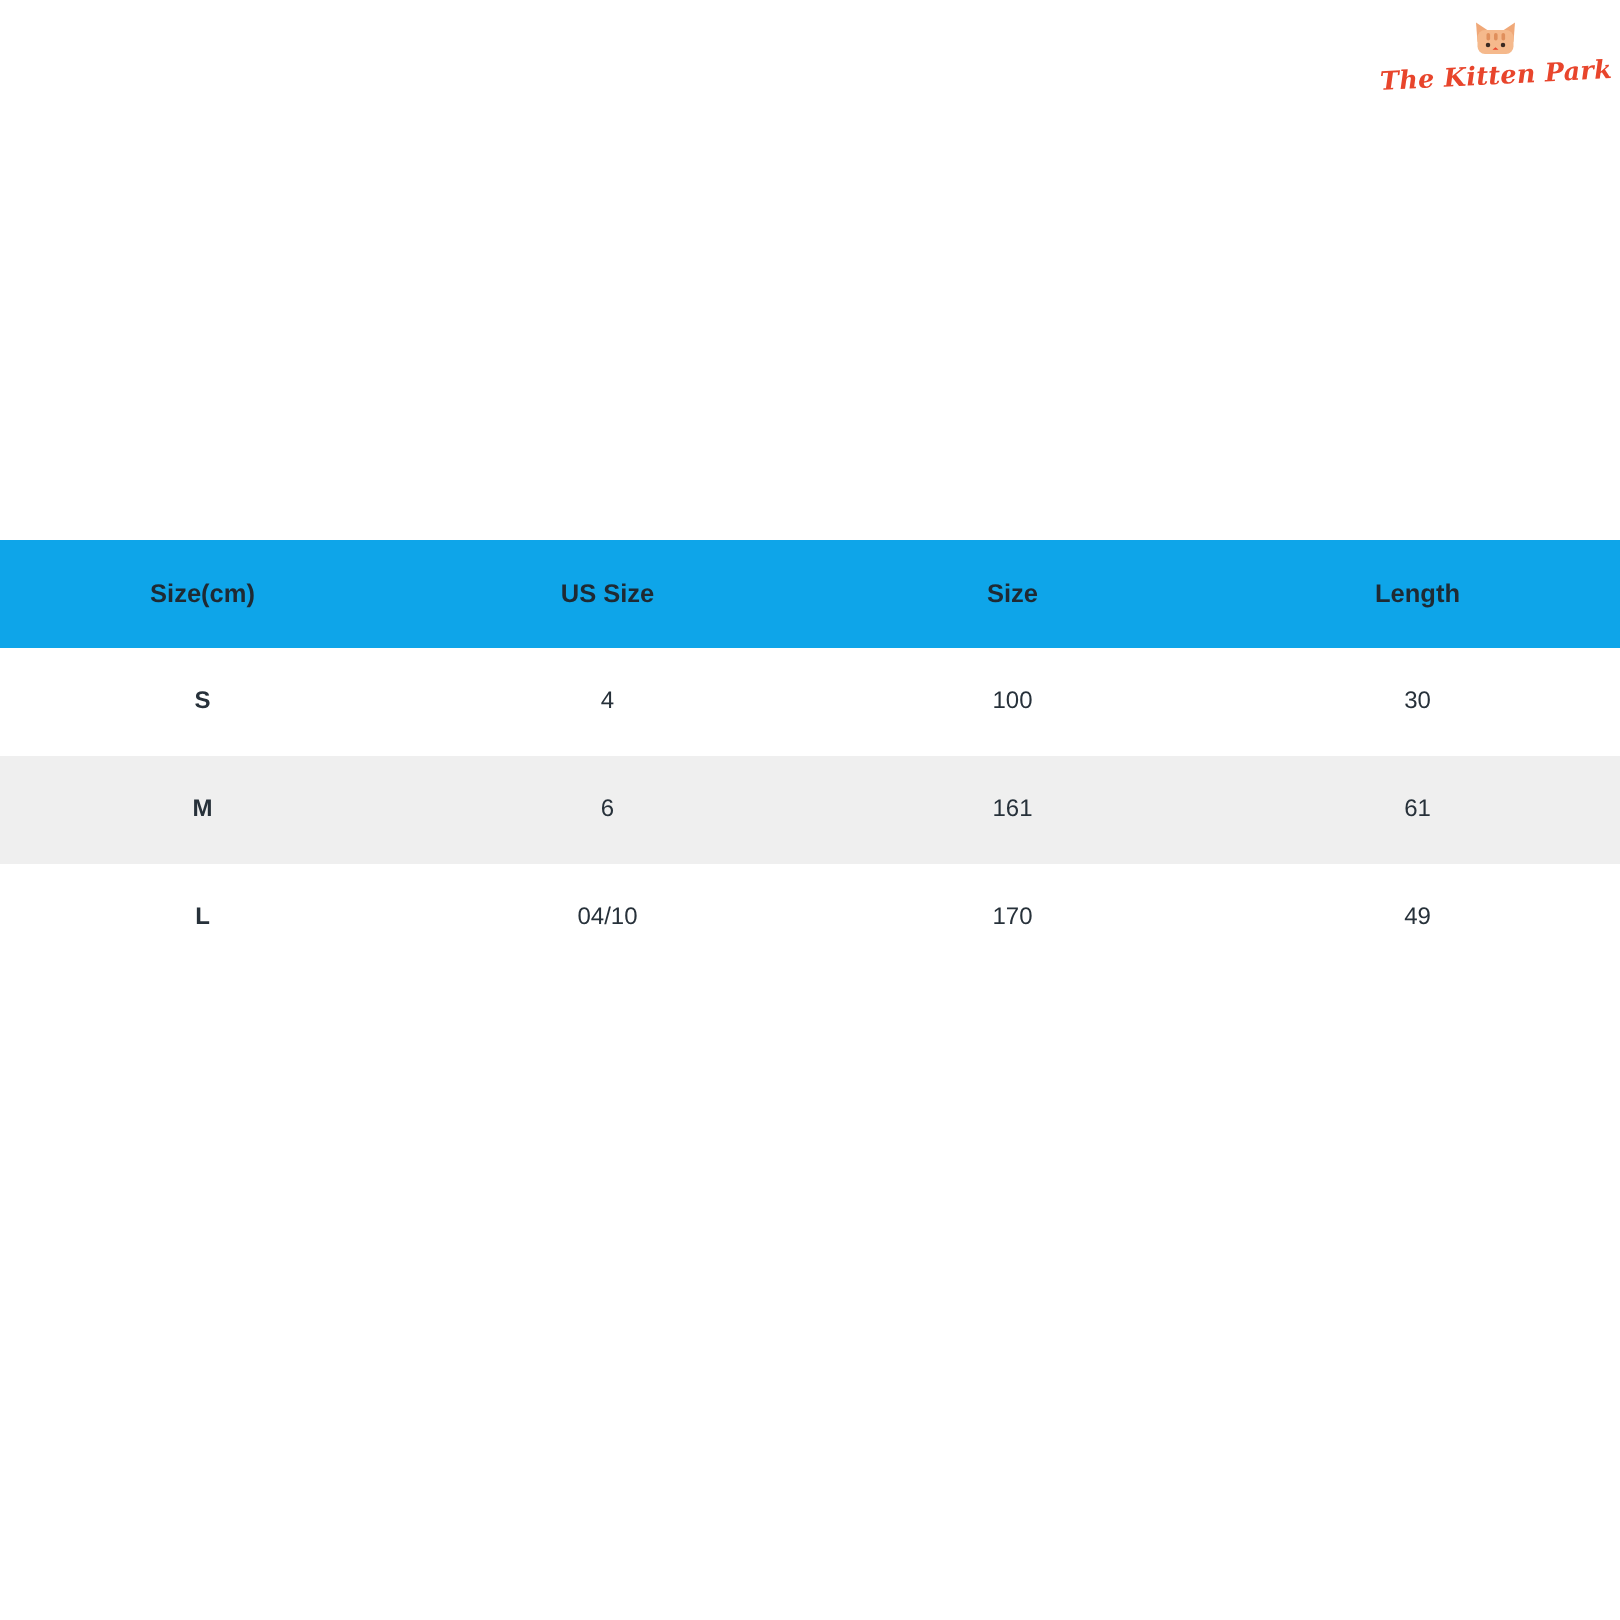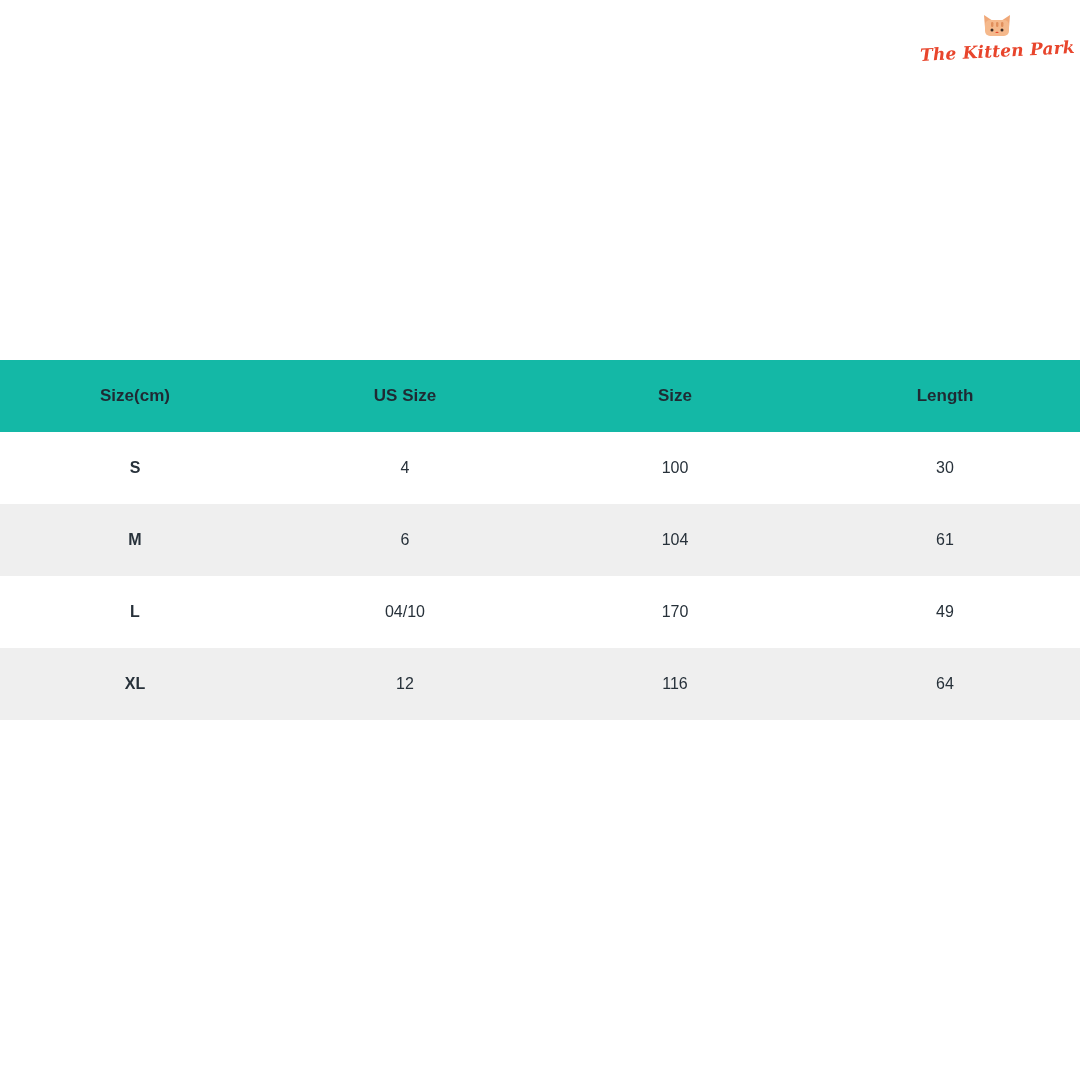--- a/index.html
+++ b/index.html
@@ -59,21 +59,21 @@
     table-layout: fixed;
   }
   table.size-table th,
   table.size-table td {
     text-align: center;
     vertical-align: middle;
     border: none;
     padding: 0;
   }
   table.size-table thead tr {
-    background: #14b8a6;
+    background: #0ea5e9;
     height: 72px;
   }
   table.size-table thead th {
     font-size: 17px;
     font-weight: bold;
     color: #1f2a33;
     height: 72px;
   }
   table.size-table tbody tr {
     height: 72px;
@@ -132,30 +132,24 @@
     <tbody>
       <tr class="row-odd">
         <td class="col-size">S</td>
         <td>4</td>
         <td>100</td>
         <td>30</td>
       </tr>
       <tr class="row-even">
         <td class="col-size">M</td>
         <td>6</td>
-        <td>104</td>
+        <td>161</td>
         <td>61</td>
       </tr>
       <tr class="row-odd">
         <td class="col-size">L</td>
         <td>04/10</td>
         <td>170</td>
         <td>49</td>
       </tr>
-      <tr class="row-even">
-        <td class="col-size">XL</td>
-        <td>12</td>
-        <td>116</td>
-        <td>64</td>
-      </tr>
     </tbody>
   </table>
 </div>
 
 </body></html>

